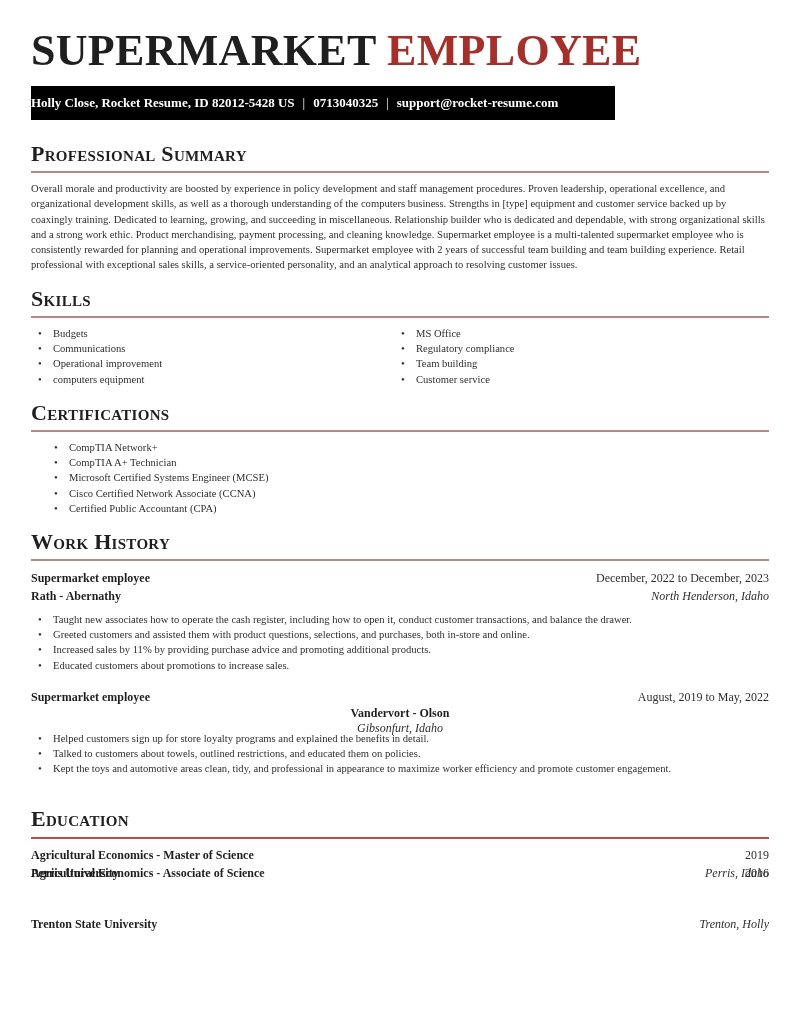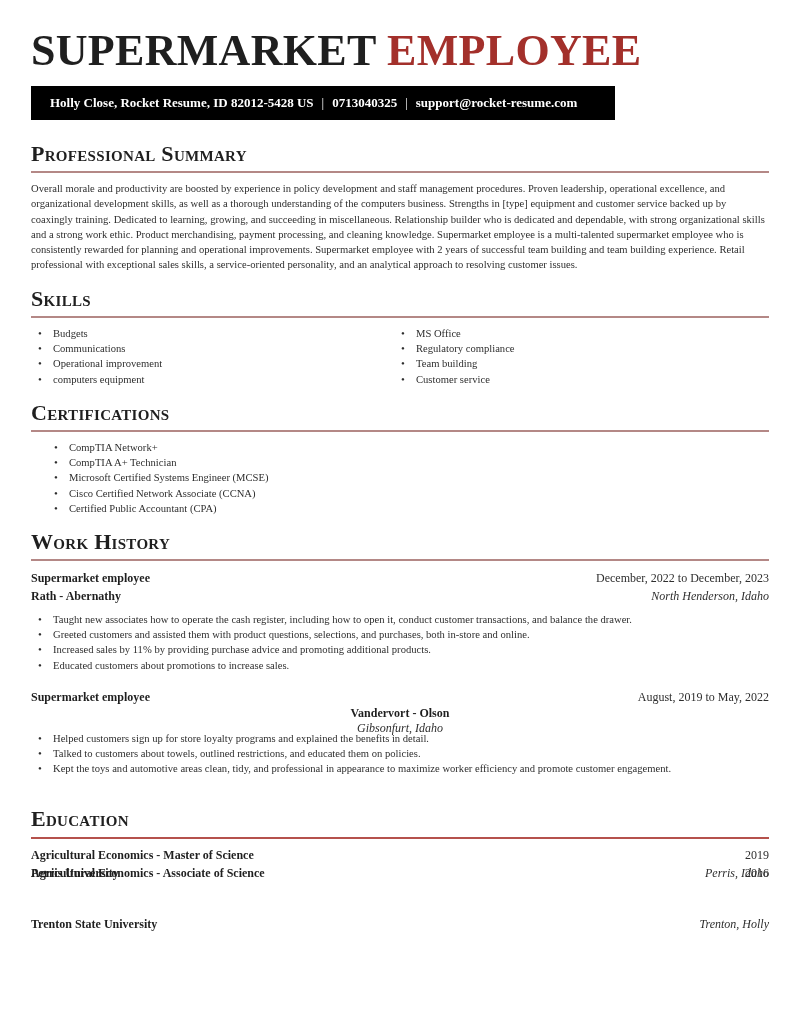--- a/index.html
+++ b/index.html
@@ -15,21 +15,21 @@
       position: absolute; top: 26px; left: 0;
       font-size: 44px; font-weight: bold; line-height: 50px;
       color: #1f1f1f; letter-spacing: 0.3px; white-space: nowrap;
     }
     .title .accent { color: #a3302b; }
 
     .contact-bar {
       position: absolute; top: 86px; left: 0; width: 584px; height: 34px;
       background: #000000; color: #ffffff;
       font-weight: bold; font-size: 13px; line-height: 34px;
-      padding-left: 19px; white-space: nowrap;
+      padding-left: 0; white-space: nowrap;
     }
     .contact-bar .sep { padding: 0 8px; font-weight: normal; }
 
     .section-head {
       position: absolute; left: 0; width: 738px;
       font-size: 22px; font-weight: bold; font-variant: small-caps;
       color: #1f1f1f; line-height: 26px; letter-spacing: 0.3px;
     }
     .rule {
       position: absolute; left: 0; width: 738px; height: 2px;

